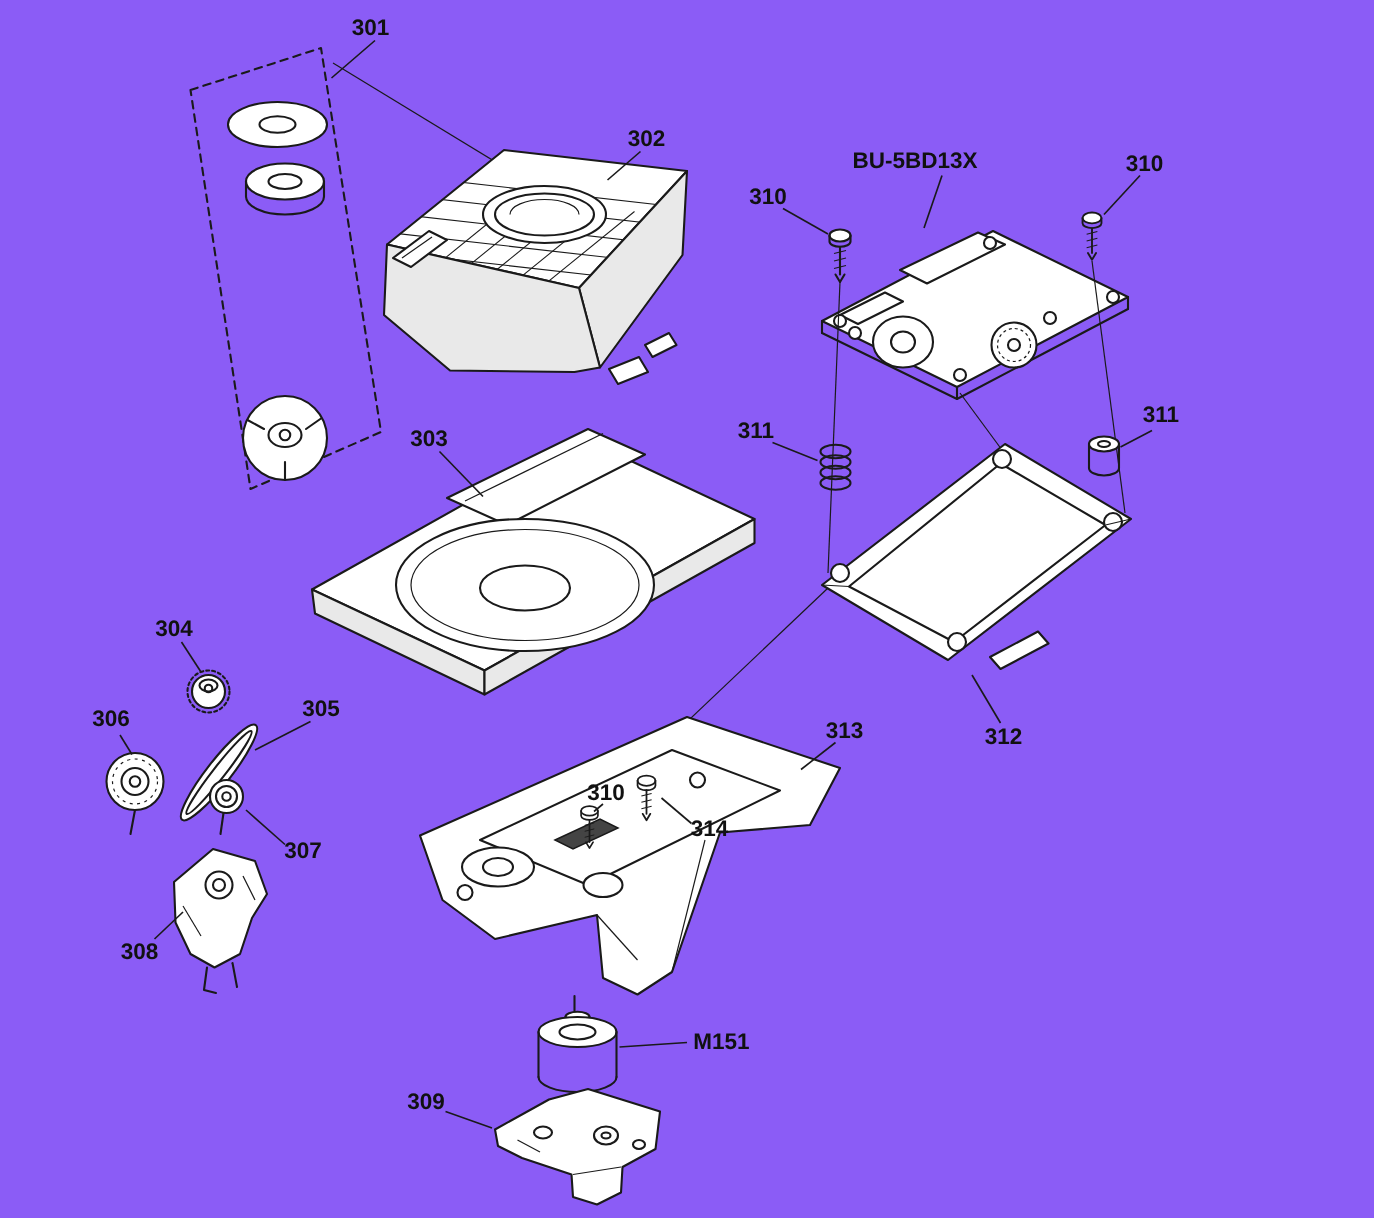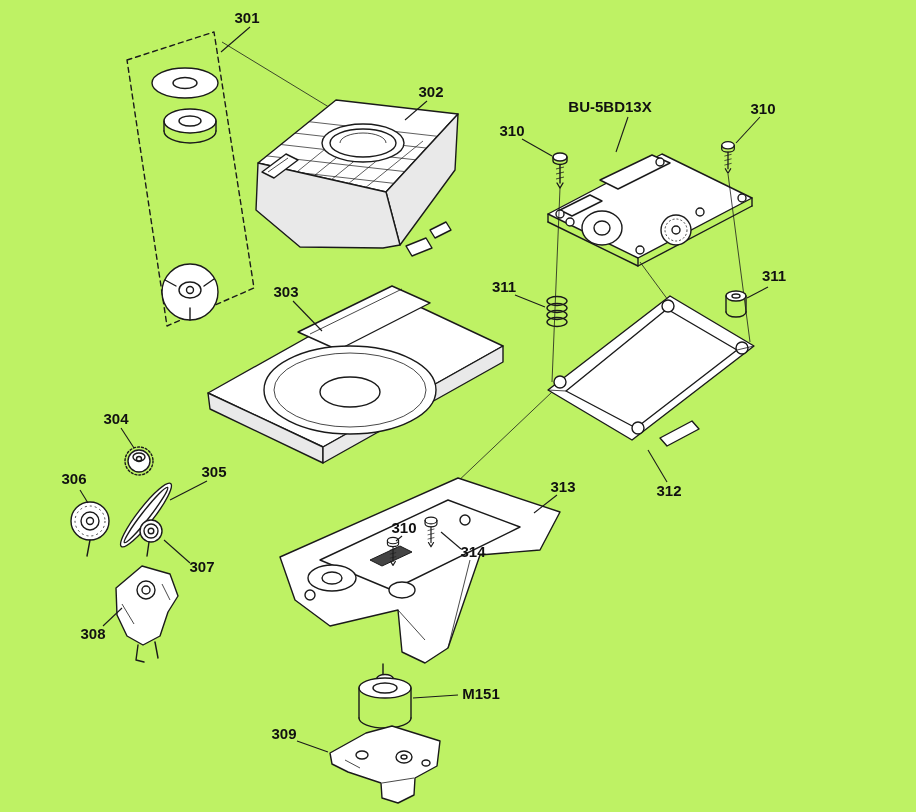--- a/index.html
+++ b/index.html
@@ -1,19 +1,19 @@
 <!DOCTYPE html>
 <html><head>
 <meta charset="utf-8">
 <style>
   html,body { margin:0; padding:0; background:#ffffff; }
   .stage {
     position:relative;
     width:916px; height:812px;
-    background:#bef264;
+    background:#8b5cf6;
     font-family:"Liberation Sans", sans-serif;
     overflow:hidden;
   }
   svg { display:block; }
   .lbl {
     font-family:"Liberation Sans", sans-serif;
     font-size:15px;
     font-weight:bold;
     fill:#111111;
   }

